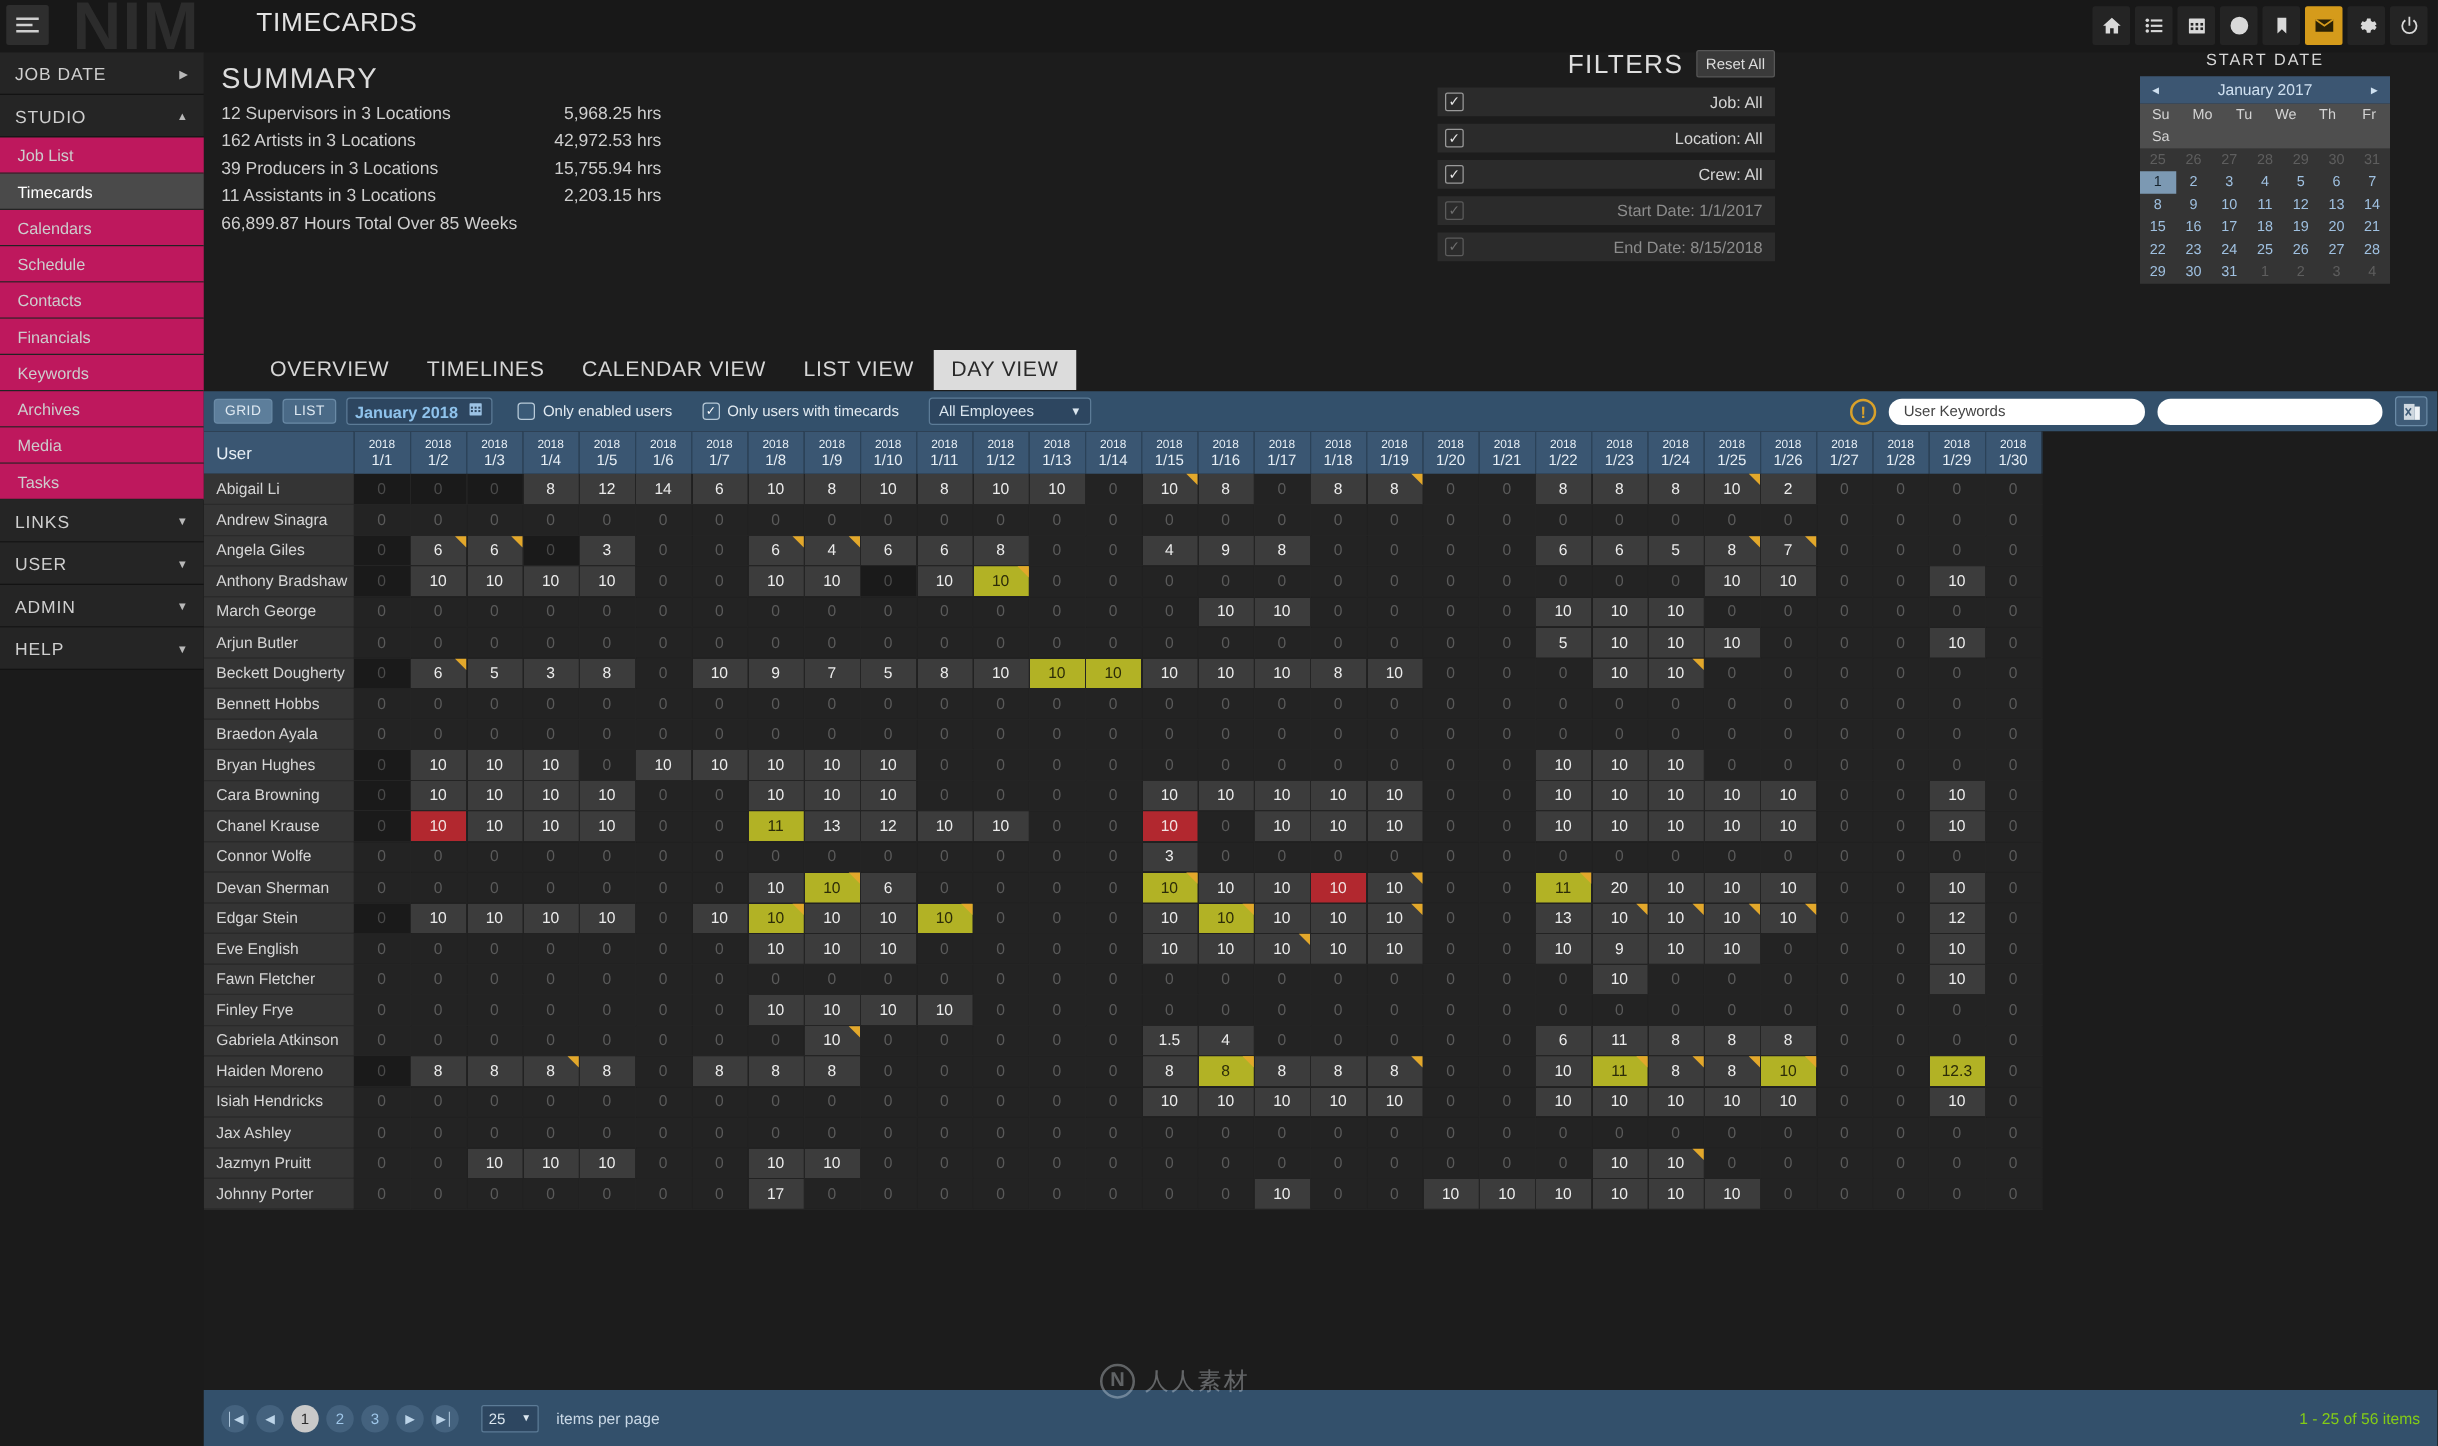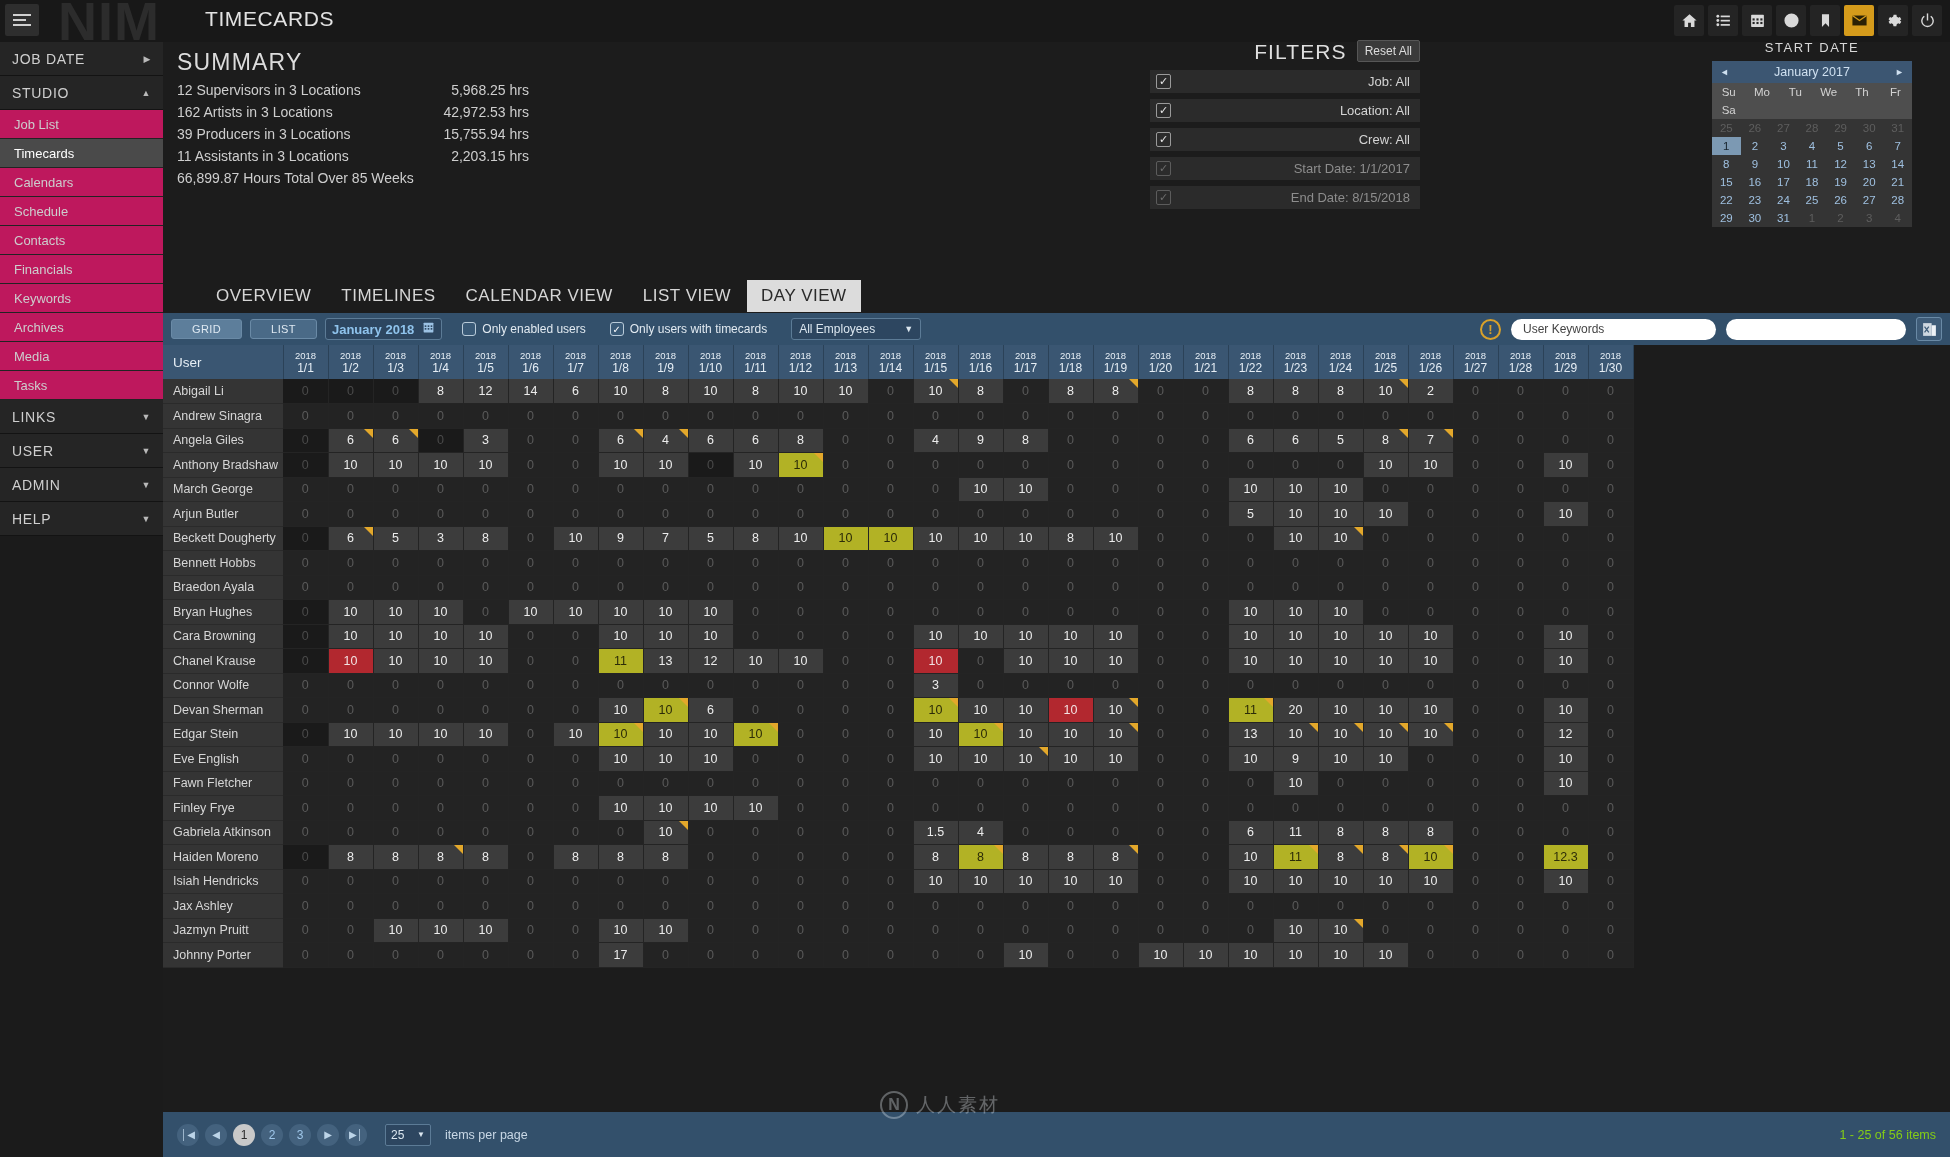--- a/index.html
+++ b/index.html
@@ -89,21 +89,21 @@
 
   
   #tabs { position:absolute; left:163px; top:272px; height:40px; display:flex; align-items:flex-end; gap:2px;margin-left:39px; }
   .tab { font-size:17px; letter-spacing:.5px; color:#d6d6d6; padding:6px 14px; }
   .tab.active { background:#dcdcdc; color:#2a2a2a; }
 
   
   #toolbar { position:absolute; left:163px; top:313px; width:1787px; height:32px;
              background:#33506b; display:flex; align-items:center; padding:0 8px; gap:8px; }
   .tbtn { background:#4a6a87; border:1px solid #6a8aa6; border-radius:3px; color:#dfe9f2;
-          font-size:11px; padding:3px 20px; letter-spacing:.4px; }
+          font-size:11px; padding:3px 8px; letter-spacing:.4px; }
   .tbtn.on { background:#5d7e9b; }
   #monthbox { background:#2d4660; border:1px solid #5c7b96; border-radius:3px; height:22px;
               display:flex; align-items:center; padding:0 6px; gap:8px; }
   #monthbox .mtxt { color:#8fc3ec; font-size:13px; font-weight:bold; }
   .tbchk { display:flex; align-items:center; gap:6px; font-size:12px; color:#e2eaf1; }
   .tbchk .cbx { width:14px; height:14px; border:1px solid #b9cbd9; border-radius:3px; background:#3a5a77;
                 display:flex; align-items:center; justify-content:center; font-size:10px; color:#fff; }
   #empsel { background:#2d4660; border:1px solid #5c7b96; border-radius:3px; height:22px; width:130px;
             display:flex; align-items:center; justify-content:space-between; padding:0 7px;
             font-size:12px; color:#dbe6ef; }

